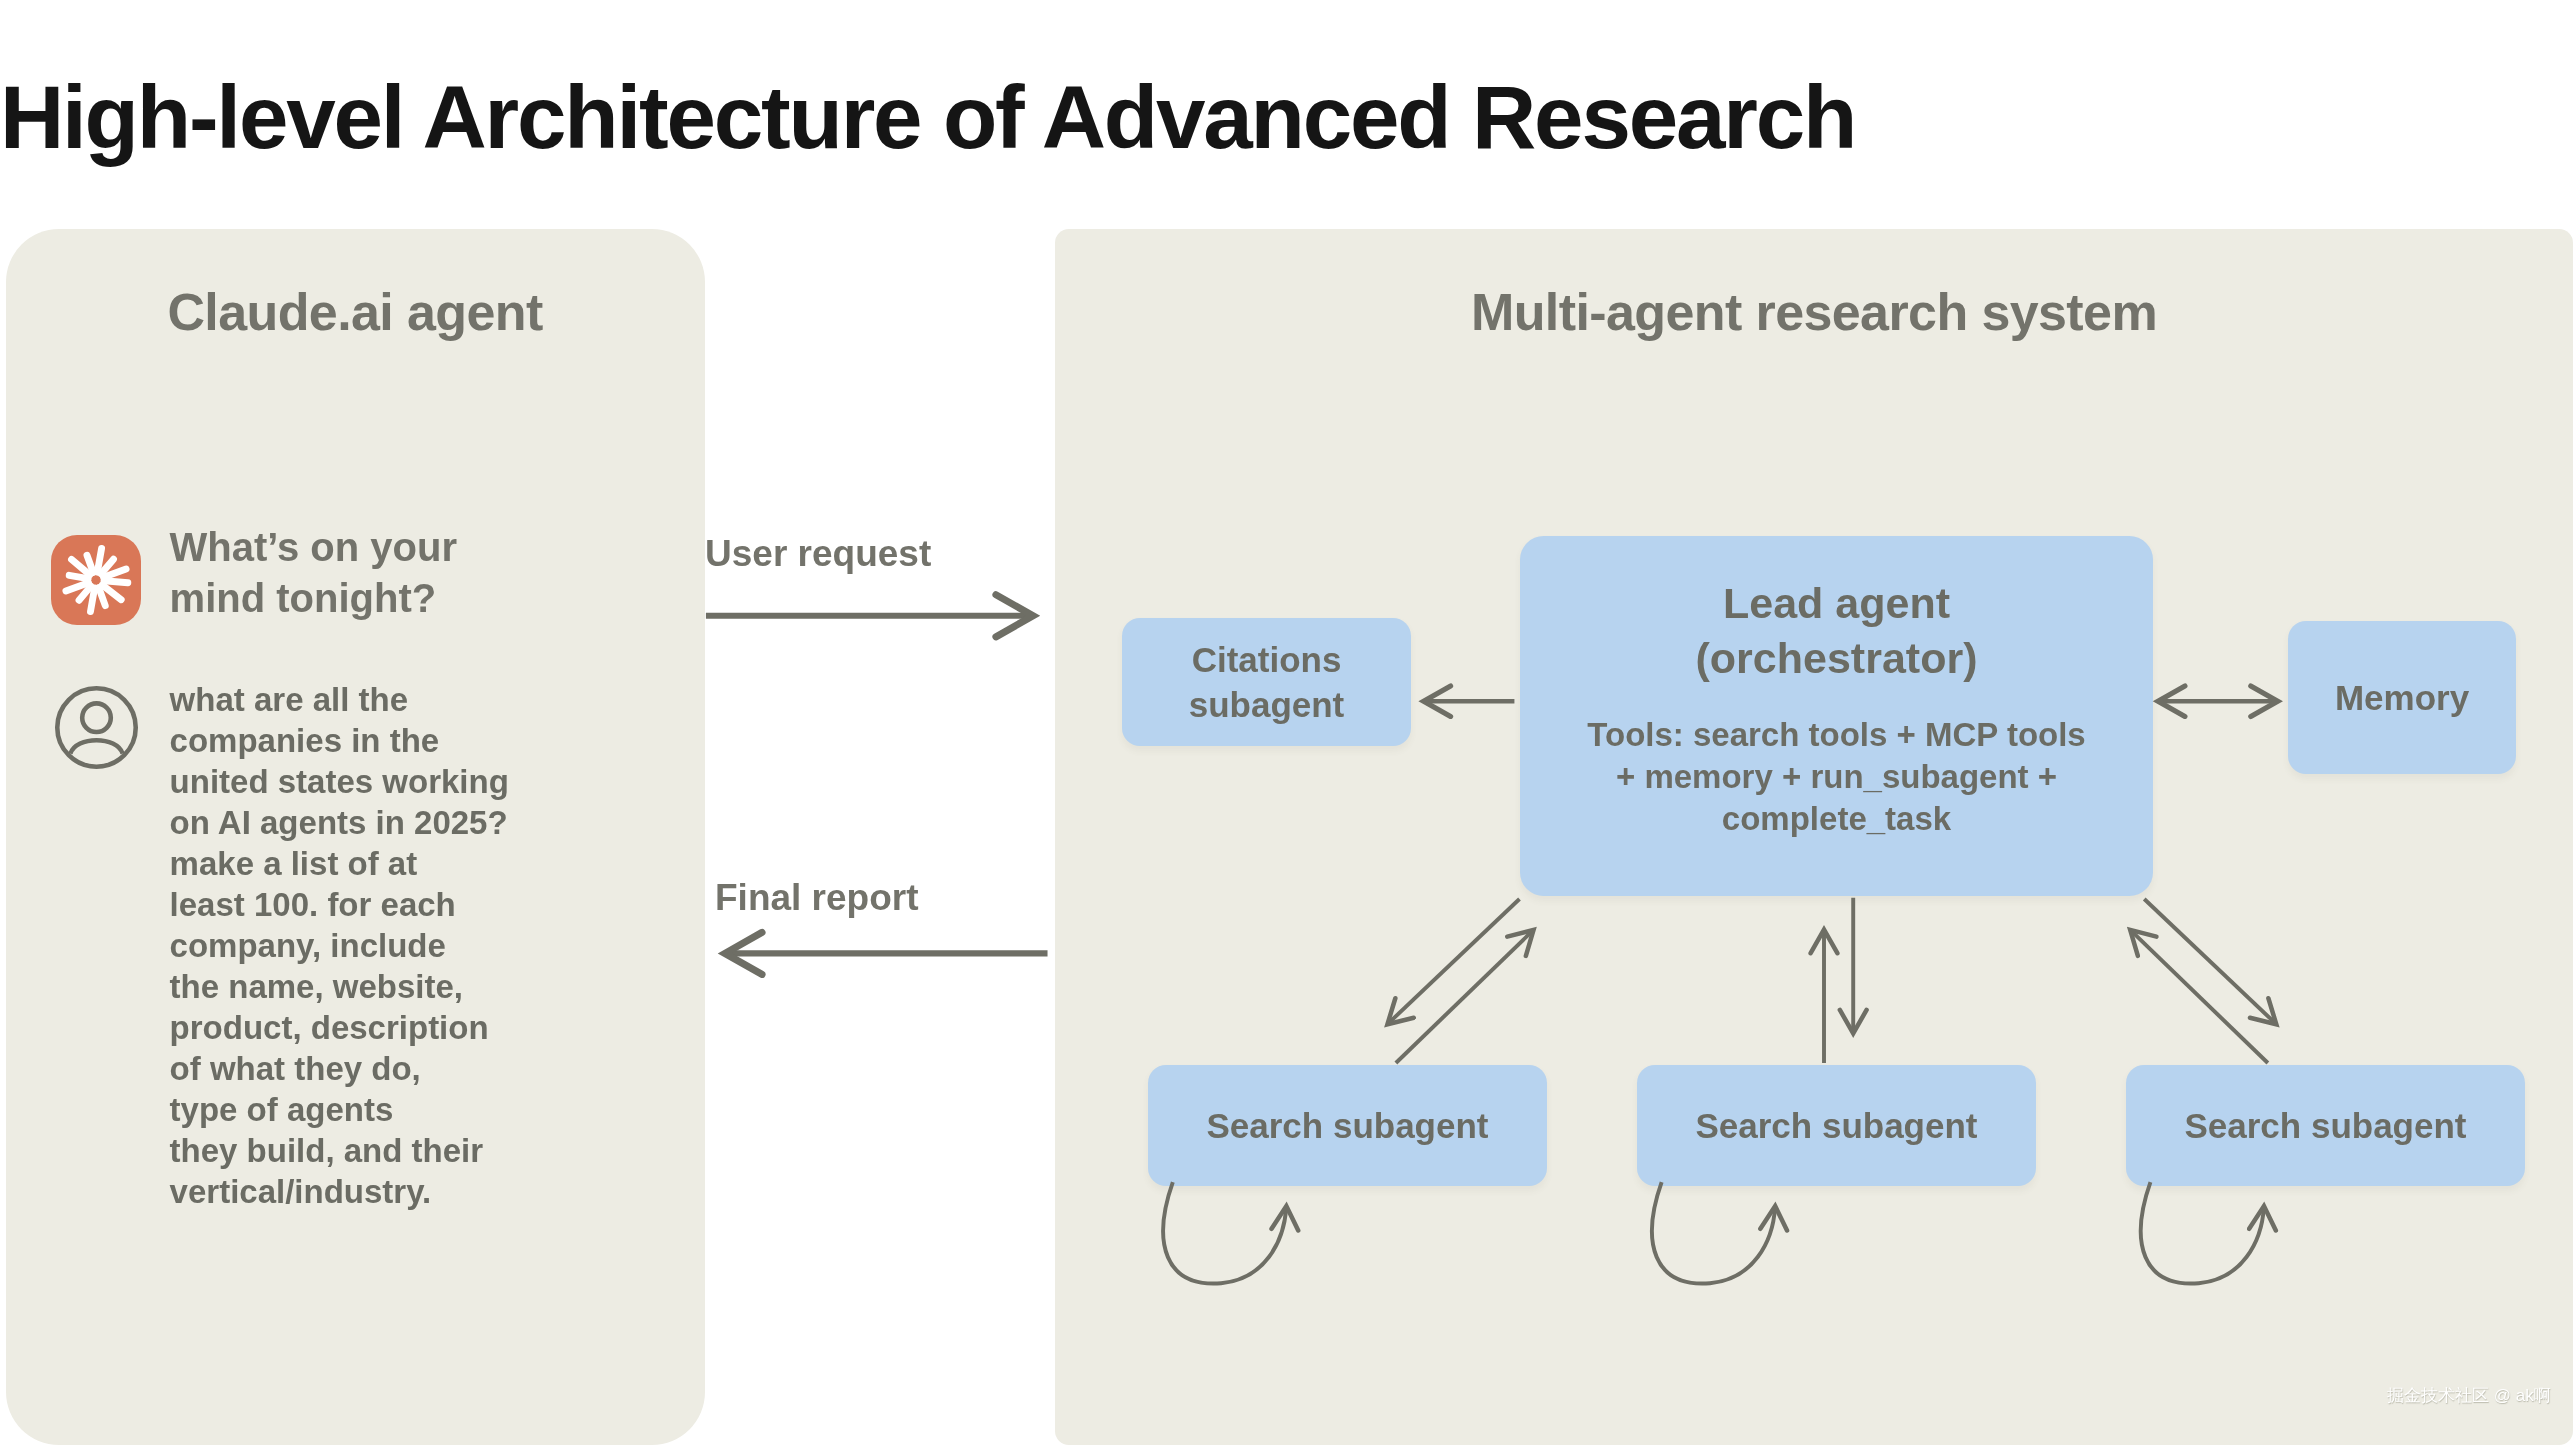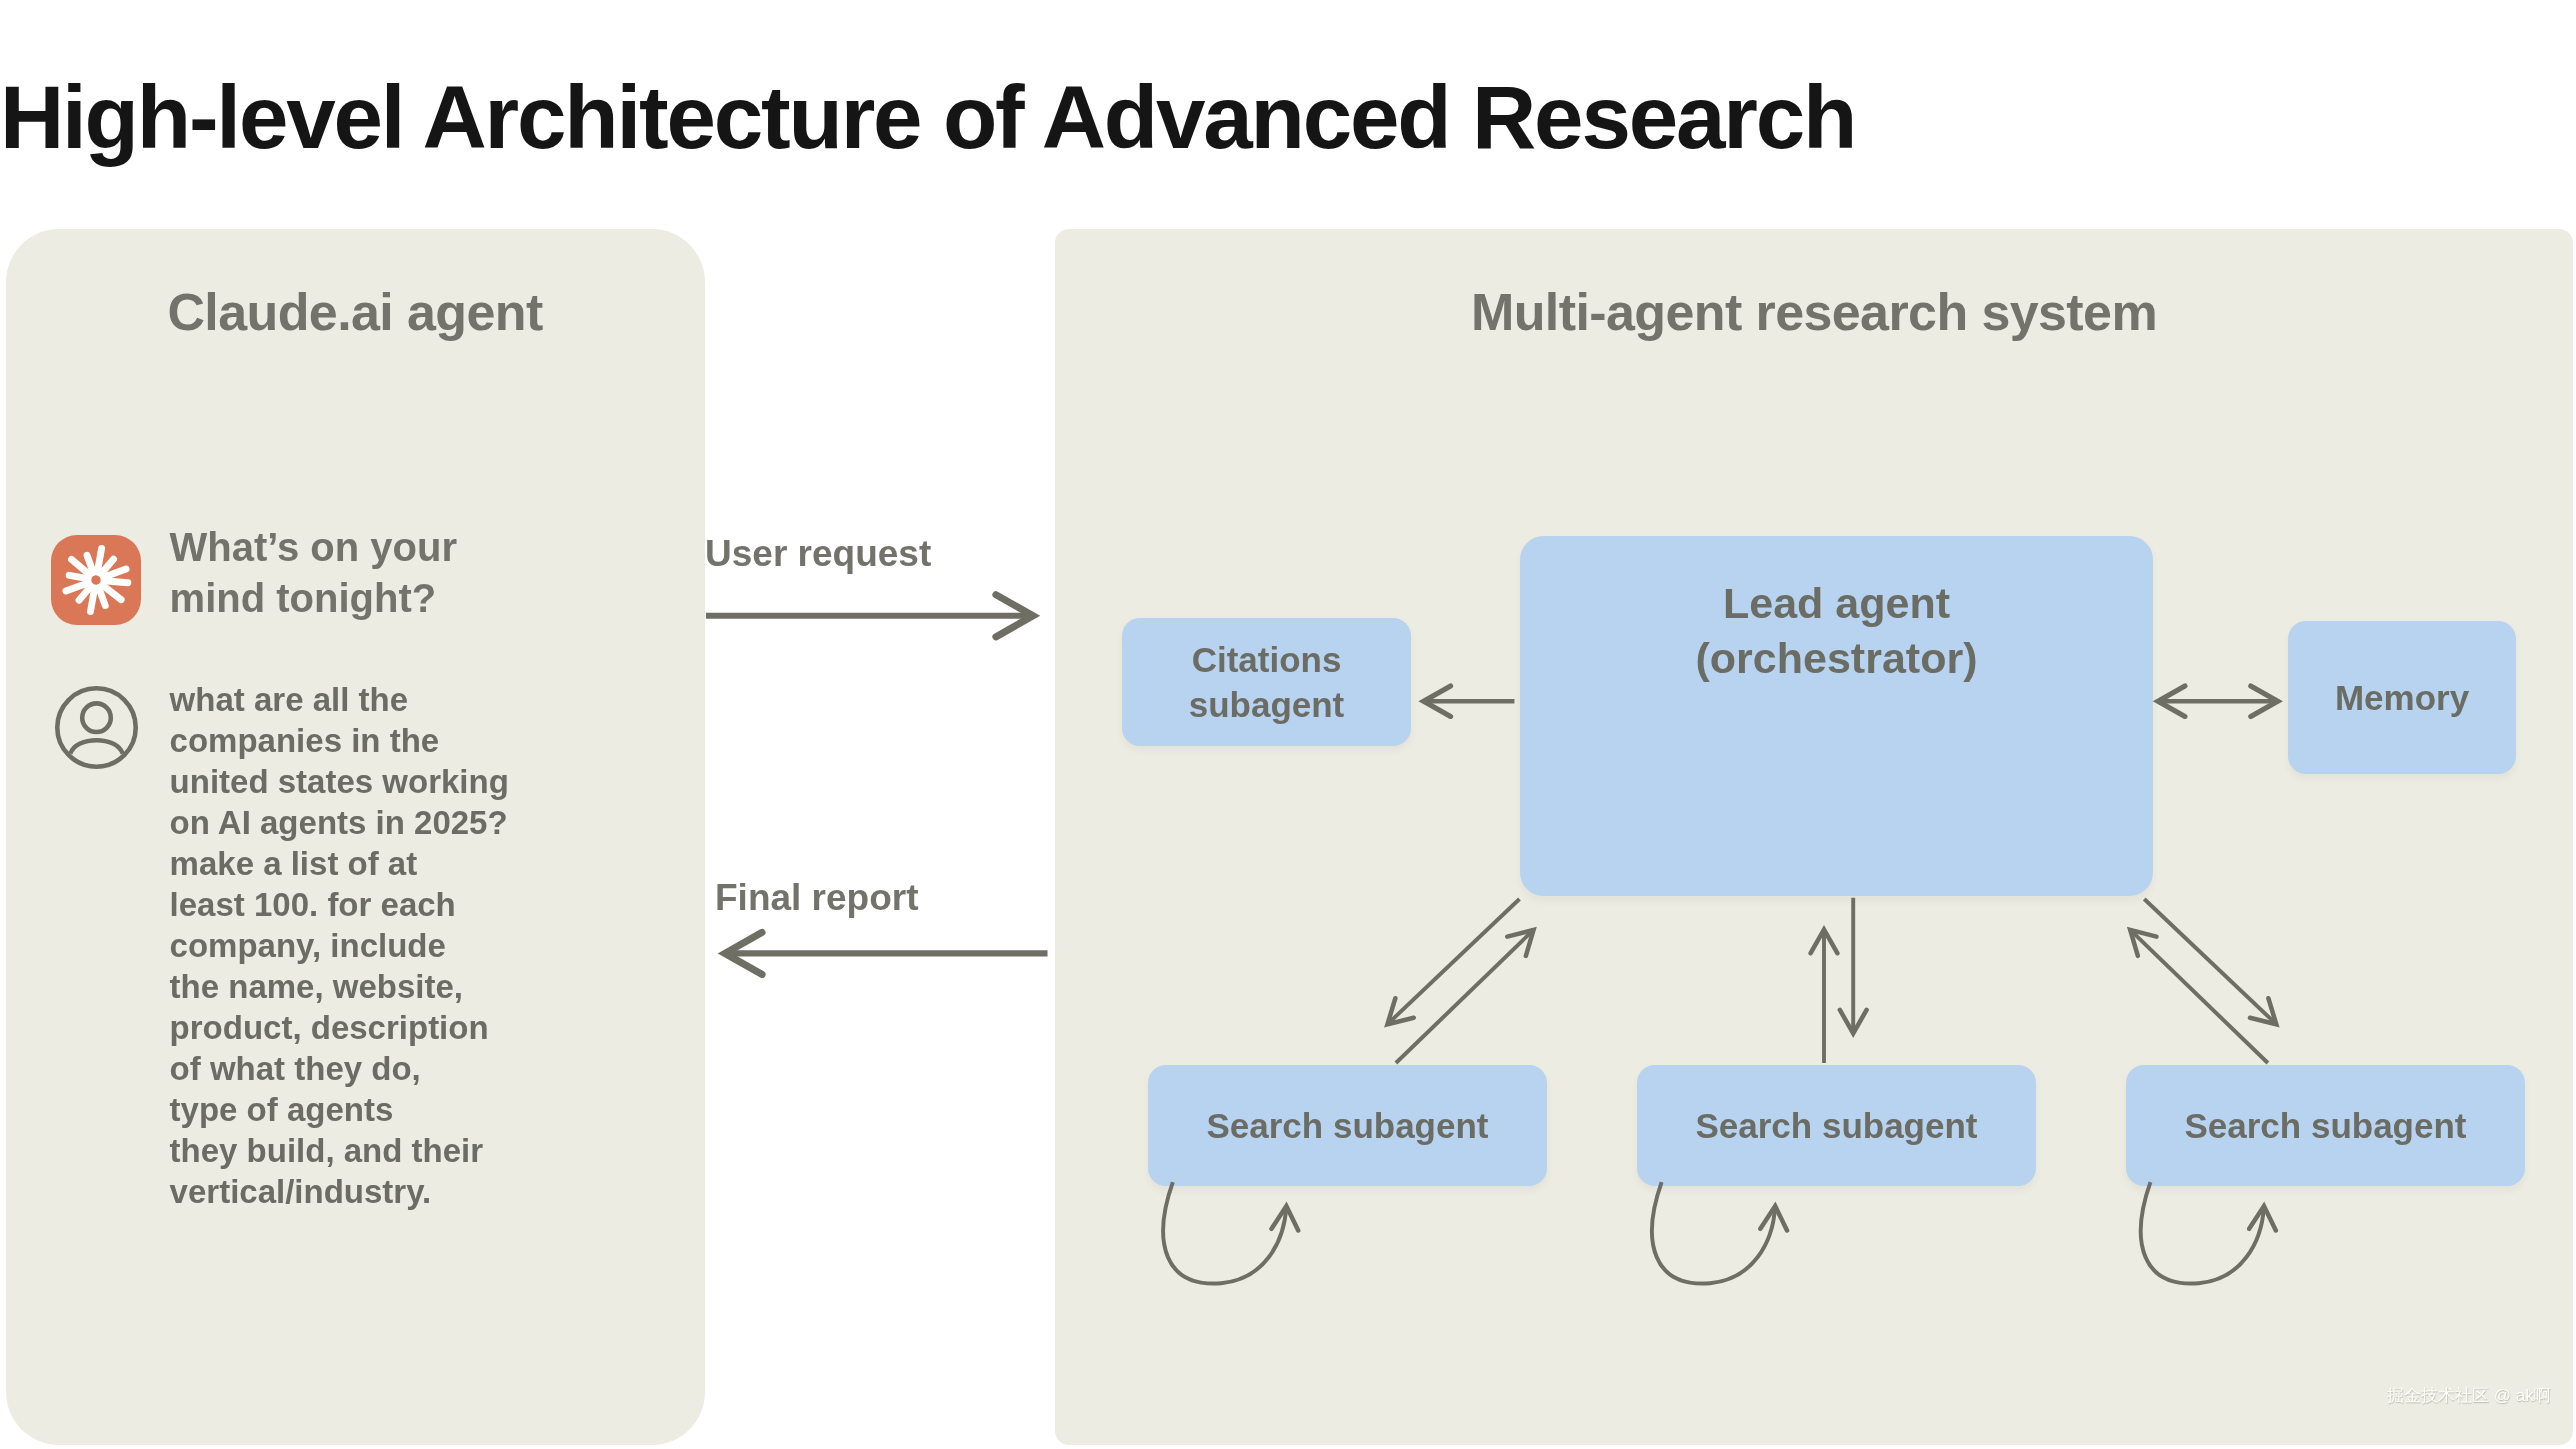--- a/index.html
+++ b/index.html
@@ -145,20 +145,23 @@
 
   <div class="flow-label user-request">User request</div>
   <div class="flow-label final-report">Final report</div>
 
   <section class="panel panel-right">
     <h2 class="panel-heading">Multi-agent research system</h2>
 
     <div class="bluebox lead-box">
       <div class="lead-title">Lead agent
 (orchestrator)</div>
+      <div class="lead-tools">Tools: search tools + MCP tools
++ memory + run_subagent +
+complete_task</div>
     </div>
 
     <div class="bluebox citations-box">
       <span>Citations
 subagent</span>
     </div>
 
     <div class="bluebox memory-box">
       <span>Memory</span>
     </div>

